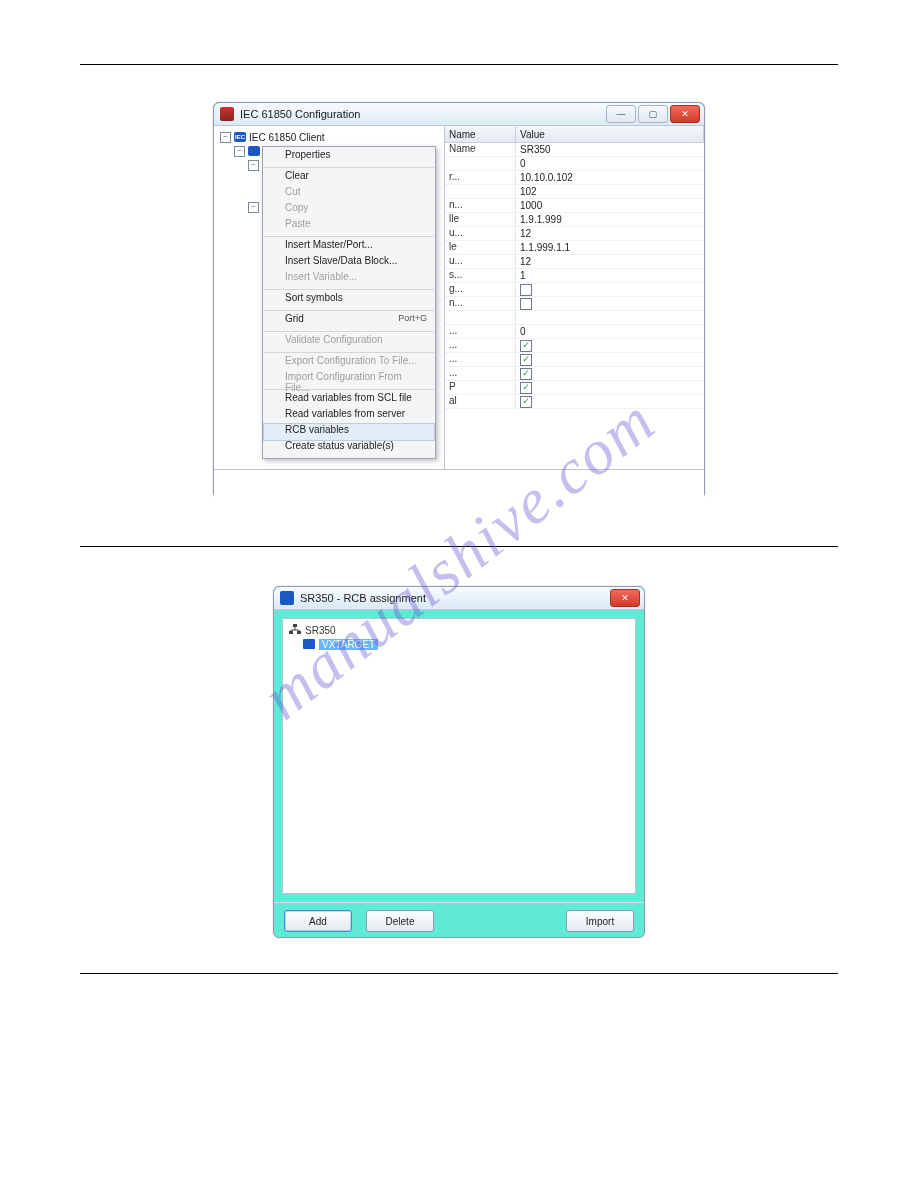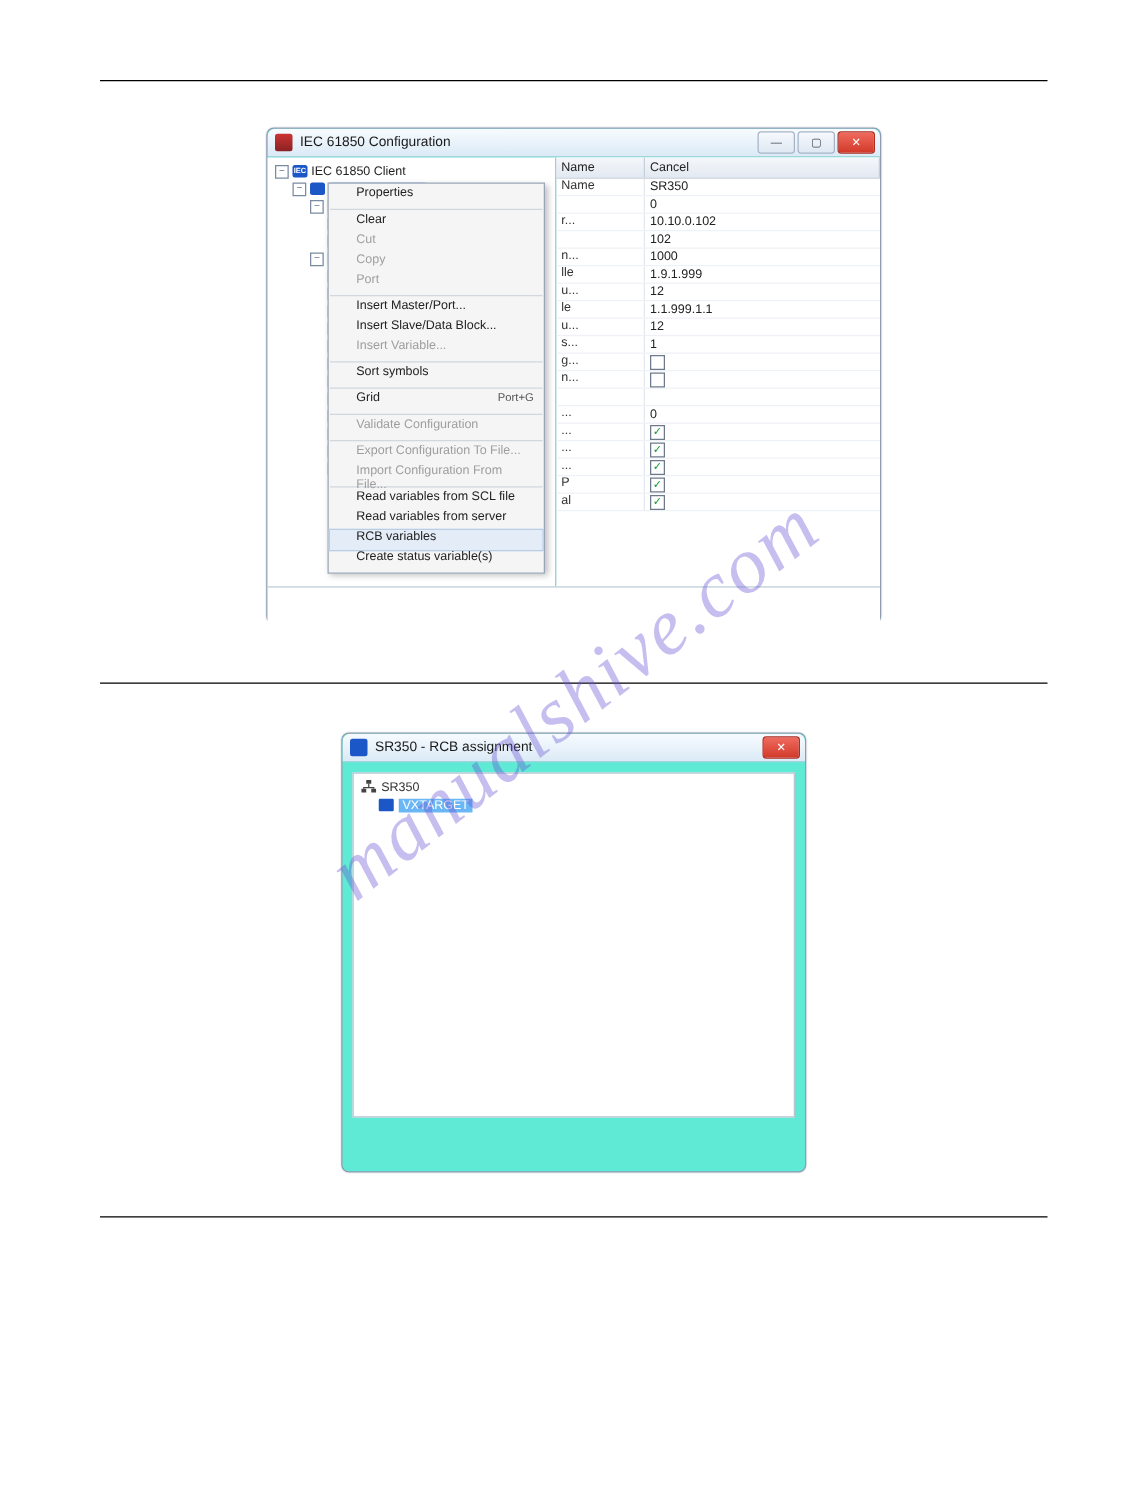--- a/index.html
+++ b/index.html
@@ -177,21 +177,21 @@
             <div class="mi">
                 <span>Clear</span>
               </div>
             <div class="mi disabled">
                 <span>Cut</span>
               </div>
             <div class="mi disabled">
                 <span>Copy</span>
               </div>
             <div class="mi disabled">
-                <span>Port</span>
+                <span>Paste</span>
               </div>
             <div class="msep"></div>
             <div class="mi">
                 <span>Insert Master/Port...</span>
               </div>
             <div class="mi">
                 <span>Insert Slave/Data Block...</span>
               </div>
             <div class="mi disabled">
                 <span>Insert Variable...</span>
@@ -228,21 +228,21 @@
               </div>
             <div class="mi">
                 <span>Create status variable(s)</span>
               </div>
           </div>
         </div>
 
         <div class="prop-pane pgrid">
           <div class="hdr">
             <div class="c1">Name</div>
-            <div class="c2">Cancel</div>
+            <div class="c2">Value</div>
           </div>
           <div class="rows" id="prop-rows">
               <div class="pr">
                 <div class="c1">Name</div>
                 <div class="c2">SR350</div>
               </div>
               <div class="pr">
                 <div class="c1"></div>
                 <div class="c2">0</div>
               </div>
@@ -360,18 +360,30 @@
                 <path d="M6 3 V6 M2 7 V6 H10 V7" stroke="#444" fill="none"></path>
               </svg>
             <span>SR350</span>
           </div>
           <div class="row" style="padding-left:14px">
             <span class="ico" style="width:12px;height:10px;background:#1b57c6;border-radius:1px"></span>
             <span class="sel">VXTARGET</span>
           </div>
         </div>
       </div>
+      <div class="footer">
+        <div class="btn primary">
+            <span>Add</span>
+          </div>
+        <div class="btn">
+            <span>Delete</span>
+          </div>
+        <div class="spacer"></div>
+        <div class="btn">
+            <span>Import</span>
+          </div>
+      </div>
     </div>
   </div>
 
   <hr class="sep">
 
 </div>
 
 </body></html>

